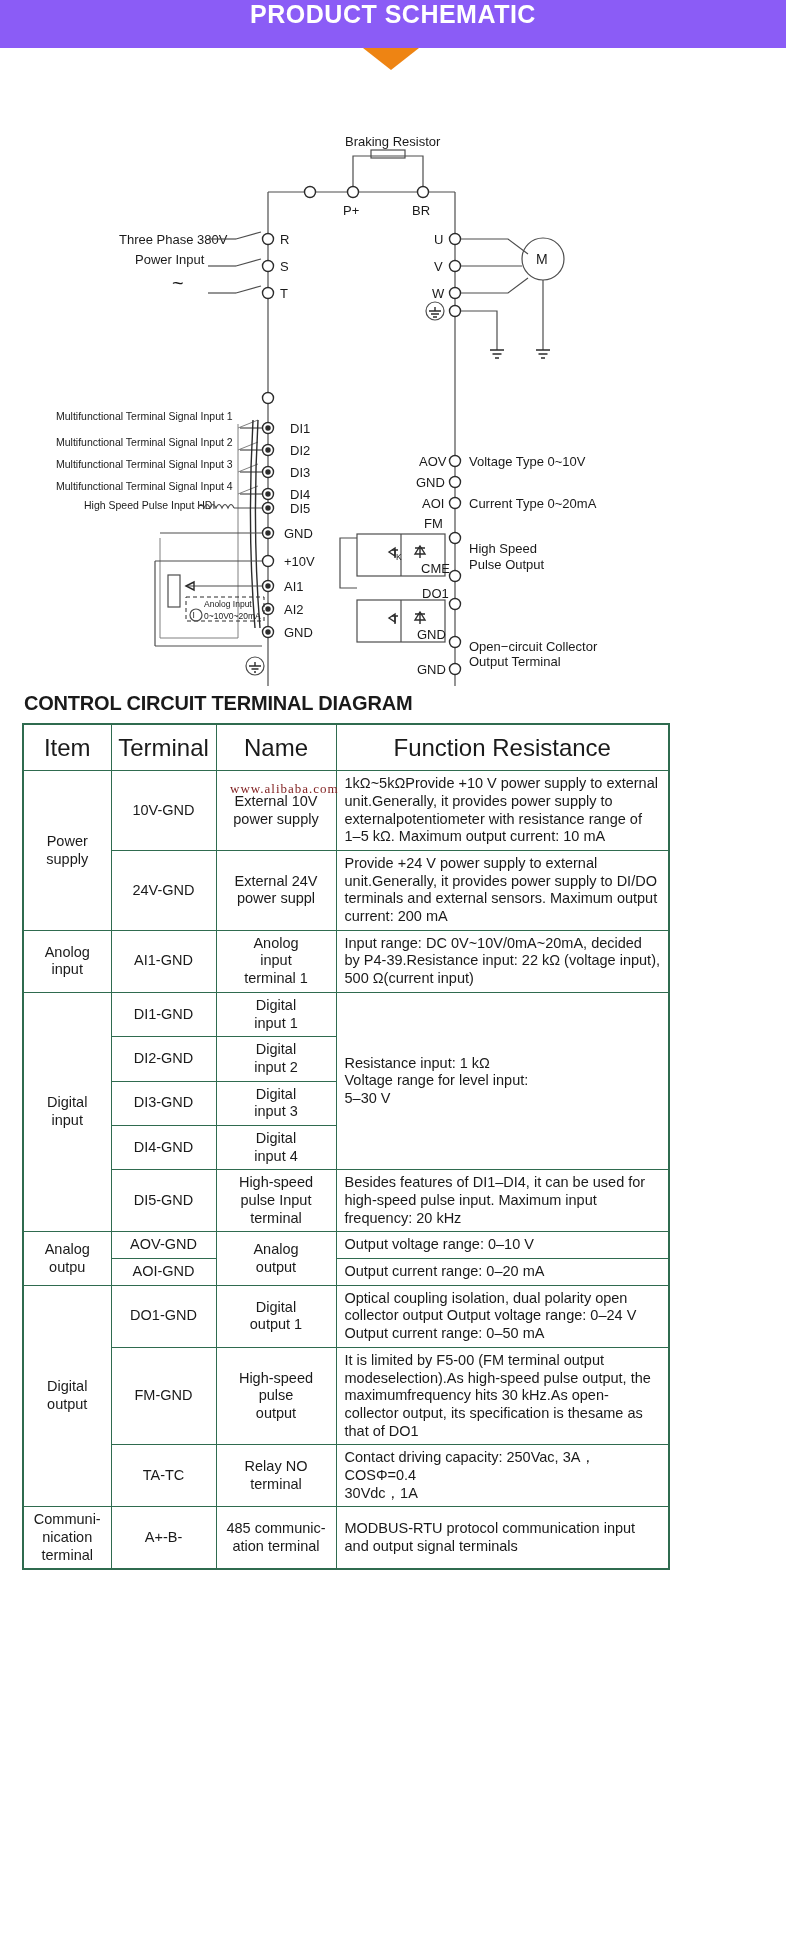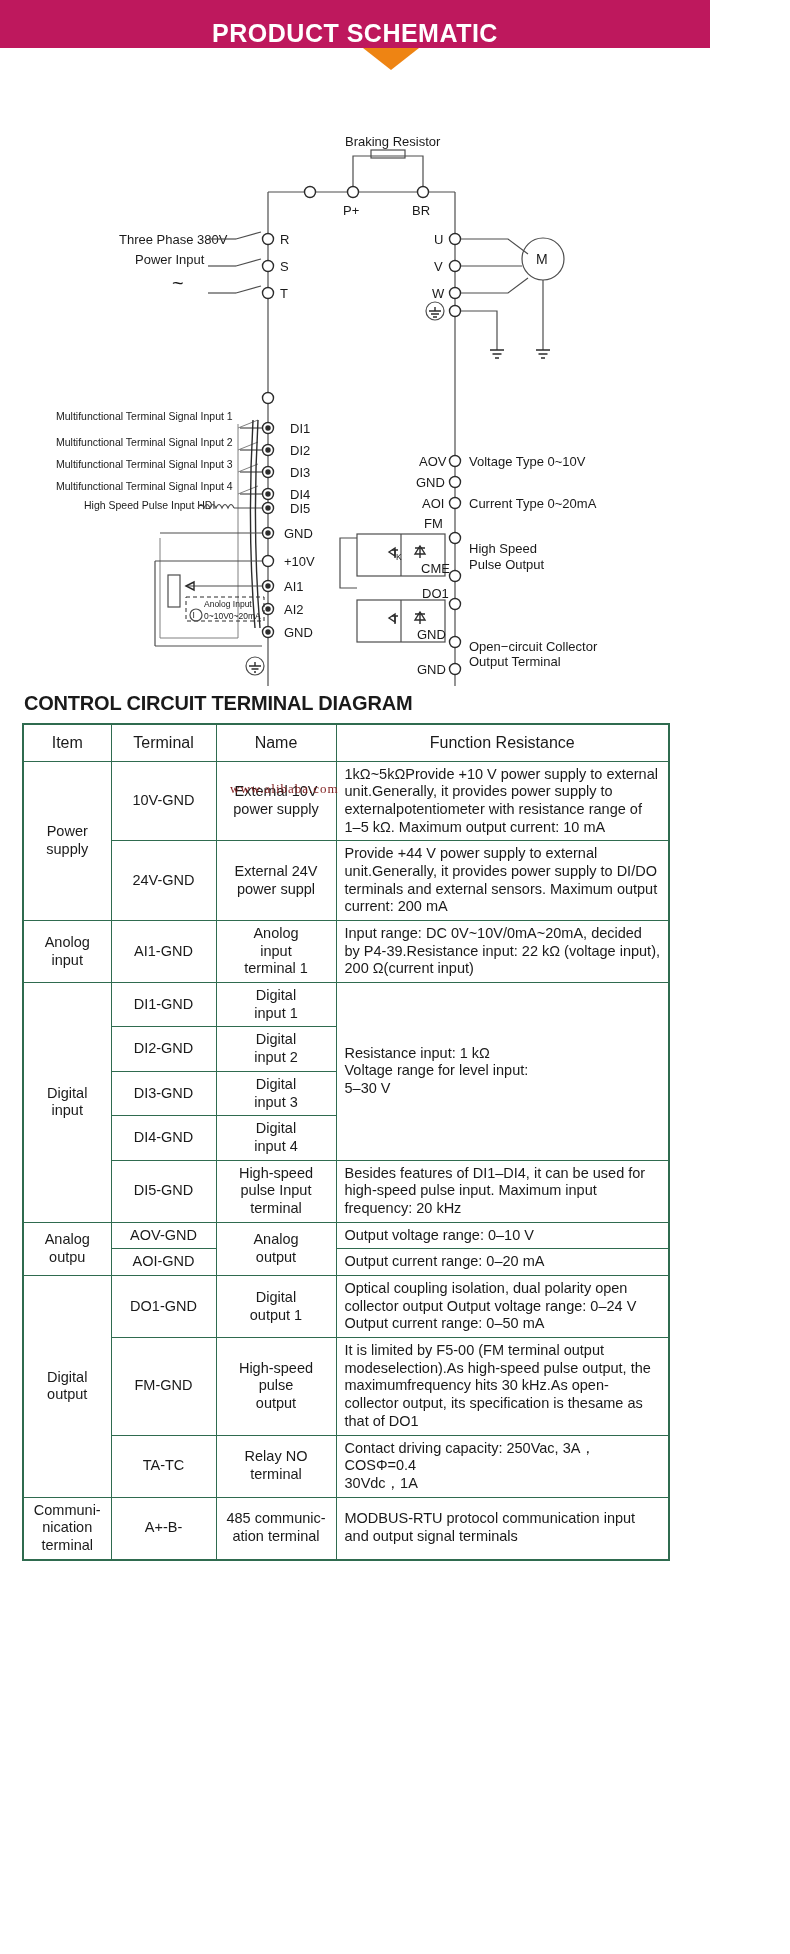--- a/index.html
+++ b/index.html
@@ -7,23 +7,23 @@
   body {
     width:790px;
     background:#ffffff;
     font-family:"Liberation Sans", sans-serif;
     color:#1a1a1a;
   }
 
   
   .banner-wrap { position:relative; width:790px; height:68px; }
   .banner {
-    position:absolute; left:0; top:0; width:710px; height:48px;
-    background:#be185d;
-    display:flex; align-items:flex-end; justify-content:center;
+    position:absolute; left:0; top:0; width:786px; height:48px;
+    background:#8b5cf6;
+    display:flex; align-items:flex-start; justify-content:center;
   }
   .banner-title {
     color:#ffffff;
     font-size:25px;
     font-weight:bold;
     letter-spacing:0.5px;
     font-family:"Liberation Sans", sans-serif;
   }
   .banner-tail {
     position:absolute; left:363px; top:48px;
@@ -56,21 +56,21 @@
     border:1px solid #2f6b4f;
     padding:4px 8px;
     font-size:14.5px;
     vertical-align:middle;
     line-height:1.22;
     font-family:"Liberation Sans", sans-serif;
     font-weight:normal;
   }
   table.ctd th {
     text-align:center;
-    font-size:16px;
+    font-size:24px;
     padding:8px 4px;
   }
   td.c { text-align:center; }
   td.l { text-align:left; }
   .col1 { width:88px; }
   .col2 { width:105px; }
   .col3 { width:120px; }
   .col4 { width:333px; }
 
   .wm {
@@ -329,27 +329,27 @@
     <tbody id="tbody">
         <tr>
           <td class="c" rowspan="2">Power<br>supply</td>
           <td class="c">10V-GND</td>
           <td class="c">External 10V<br>power supply</td>
           <td class="l">1kΩ~5kΩProvide +10 V power supply to external unit.Generally, it provides power supply to externalpotentiometer with resistance range of 1–5 kΩ. Maximum output current: 10 mA</td>
         </tr>
         <tr>
           <td class="c">24V-GND</td>
           <td class="c">External 24V<br>power suppl</td>
-          <td class="l">Provide +44 V power supply to external unit.Generally, it provides power supply to DI/DO terminals and external sensors. Maximum output current: 200 mA</td>
+          <td class="l">Provide +24 V power supply to external unit.Generally, it provides power supply to DI/DO terminals and external sensors. Maximum output current: 200 mA</td>
         </tr>
         <tr>
           <td class="c">Anolog<br>input</td>
           <td class="c">AI1-GND</td>
           <td class="c">Anolog<br>input<br>terminal 1</td>
-          <td class="l">Input range: DC 0V~10V/0mA~20mA, decided by P4-39.Resistance input: 22 kΩ (voltage input), 200 Ω(current input)</td>
+          <td class="l">Input range: DC 0V~10V/0mA~20mA, decided by P4-39.Resistance input: 22 kΩ (voltage input), 500 Ω(current input)</td>
         </tr>
         <tr>
           <td class="c" rowspan="5">Digital<br>input</td>
           <td class="c">DI1-GND</td>
           <td class="c">Digital<br>input 1</td>
           <td class="l" rowspan="4">Resistance input: 1 kΩ<br>Voltage range for level input:<br>  5–30 V</td>
         </tr>
         <tr>
           <td class="c">DI2-GND</td>
           <td class="c">Digital<br>input 2</td>

